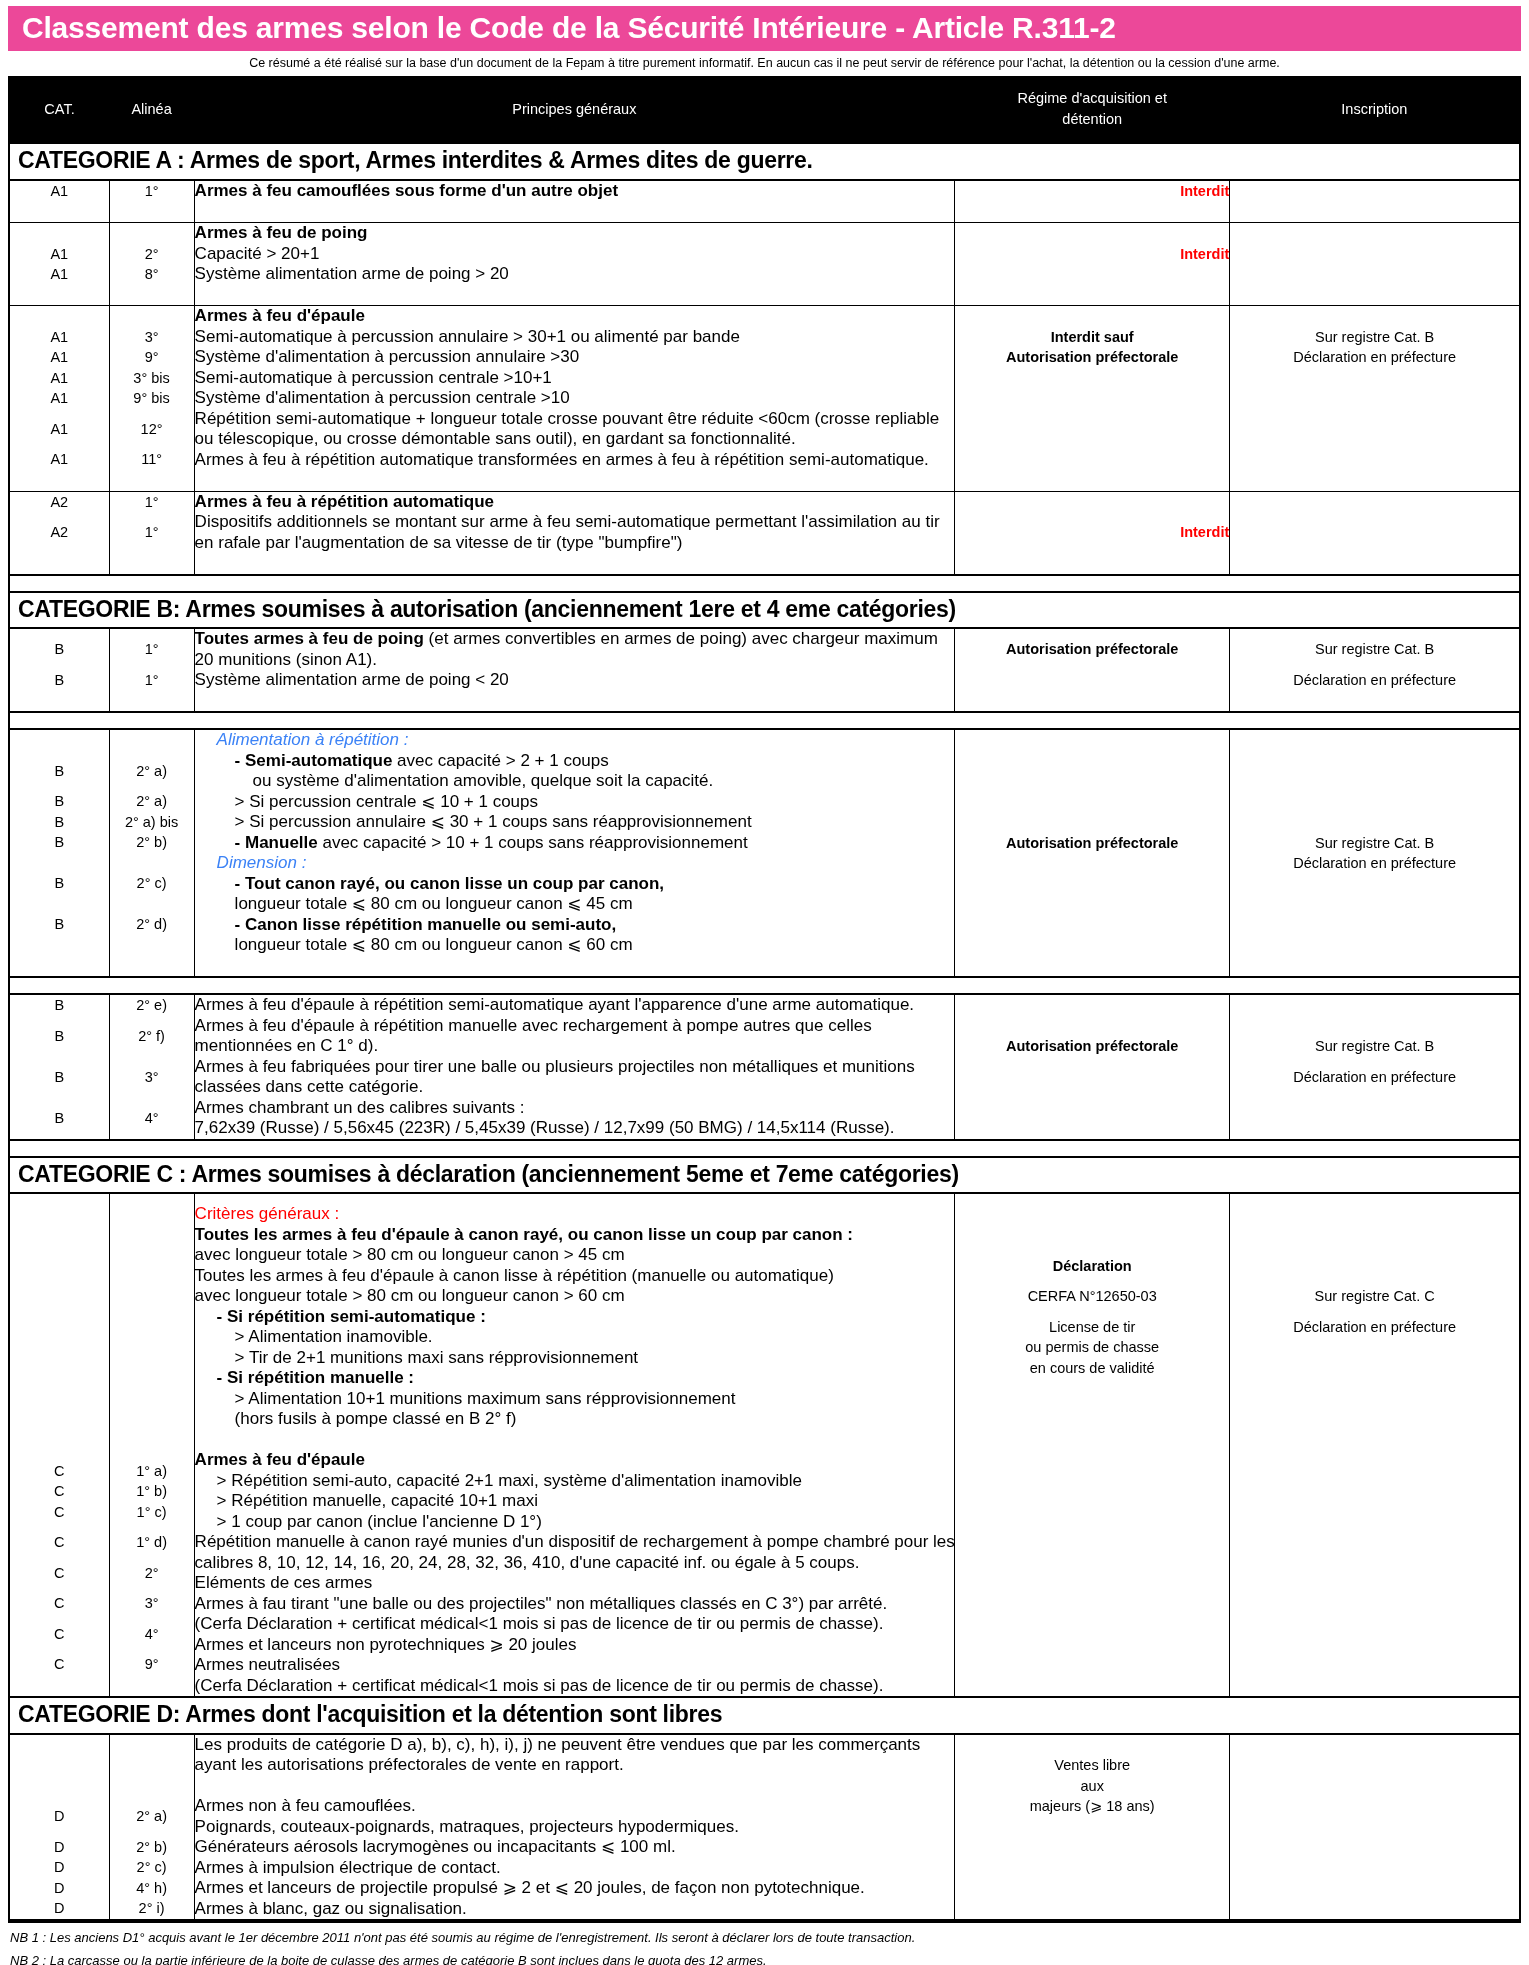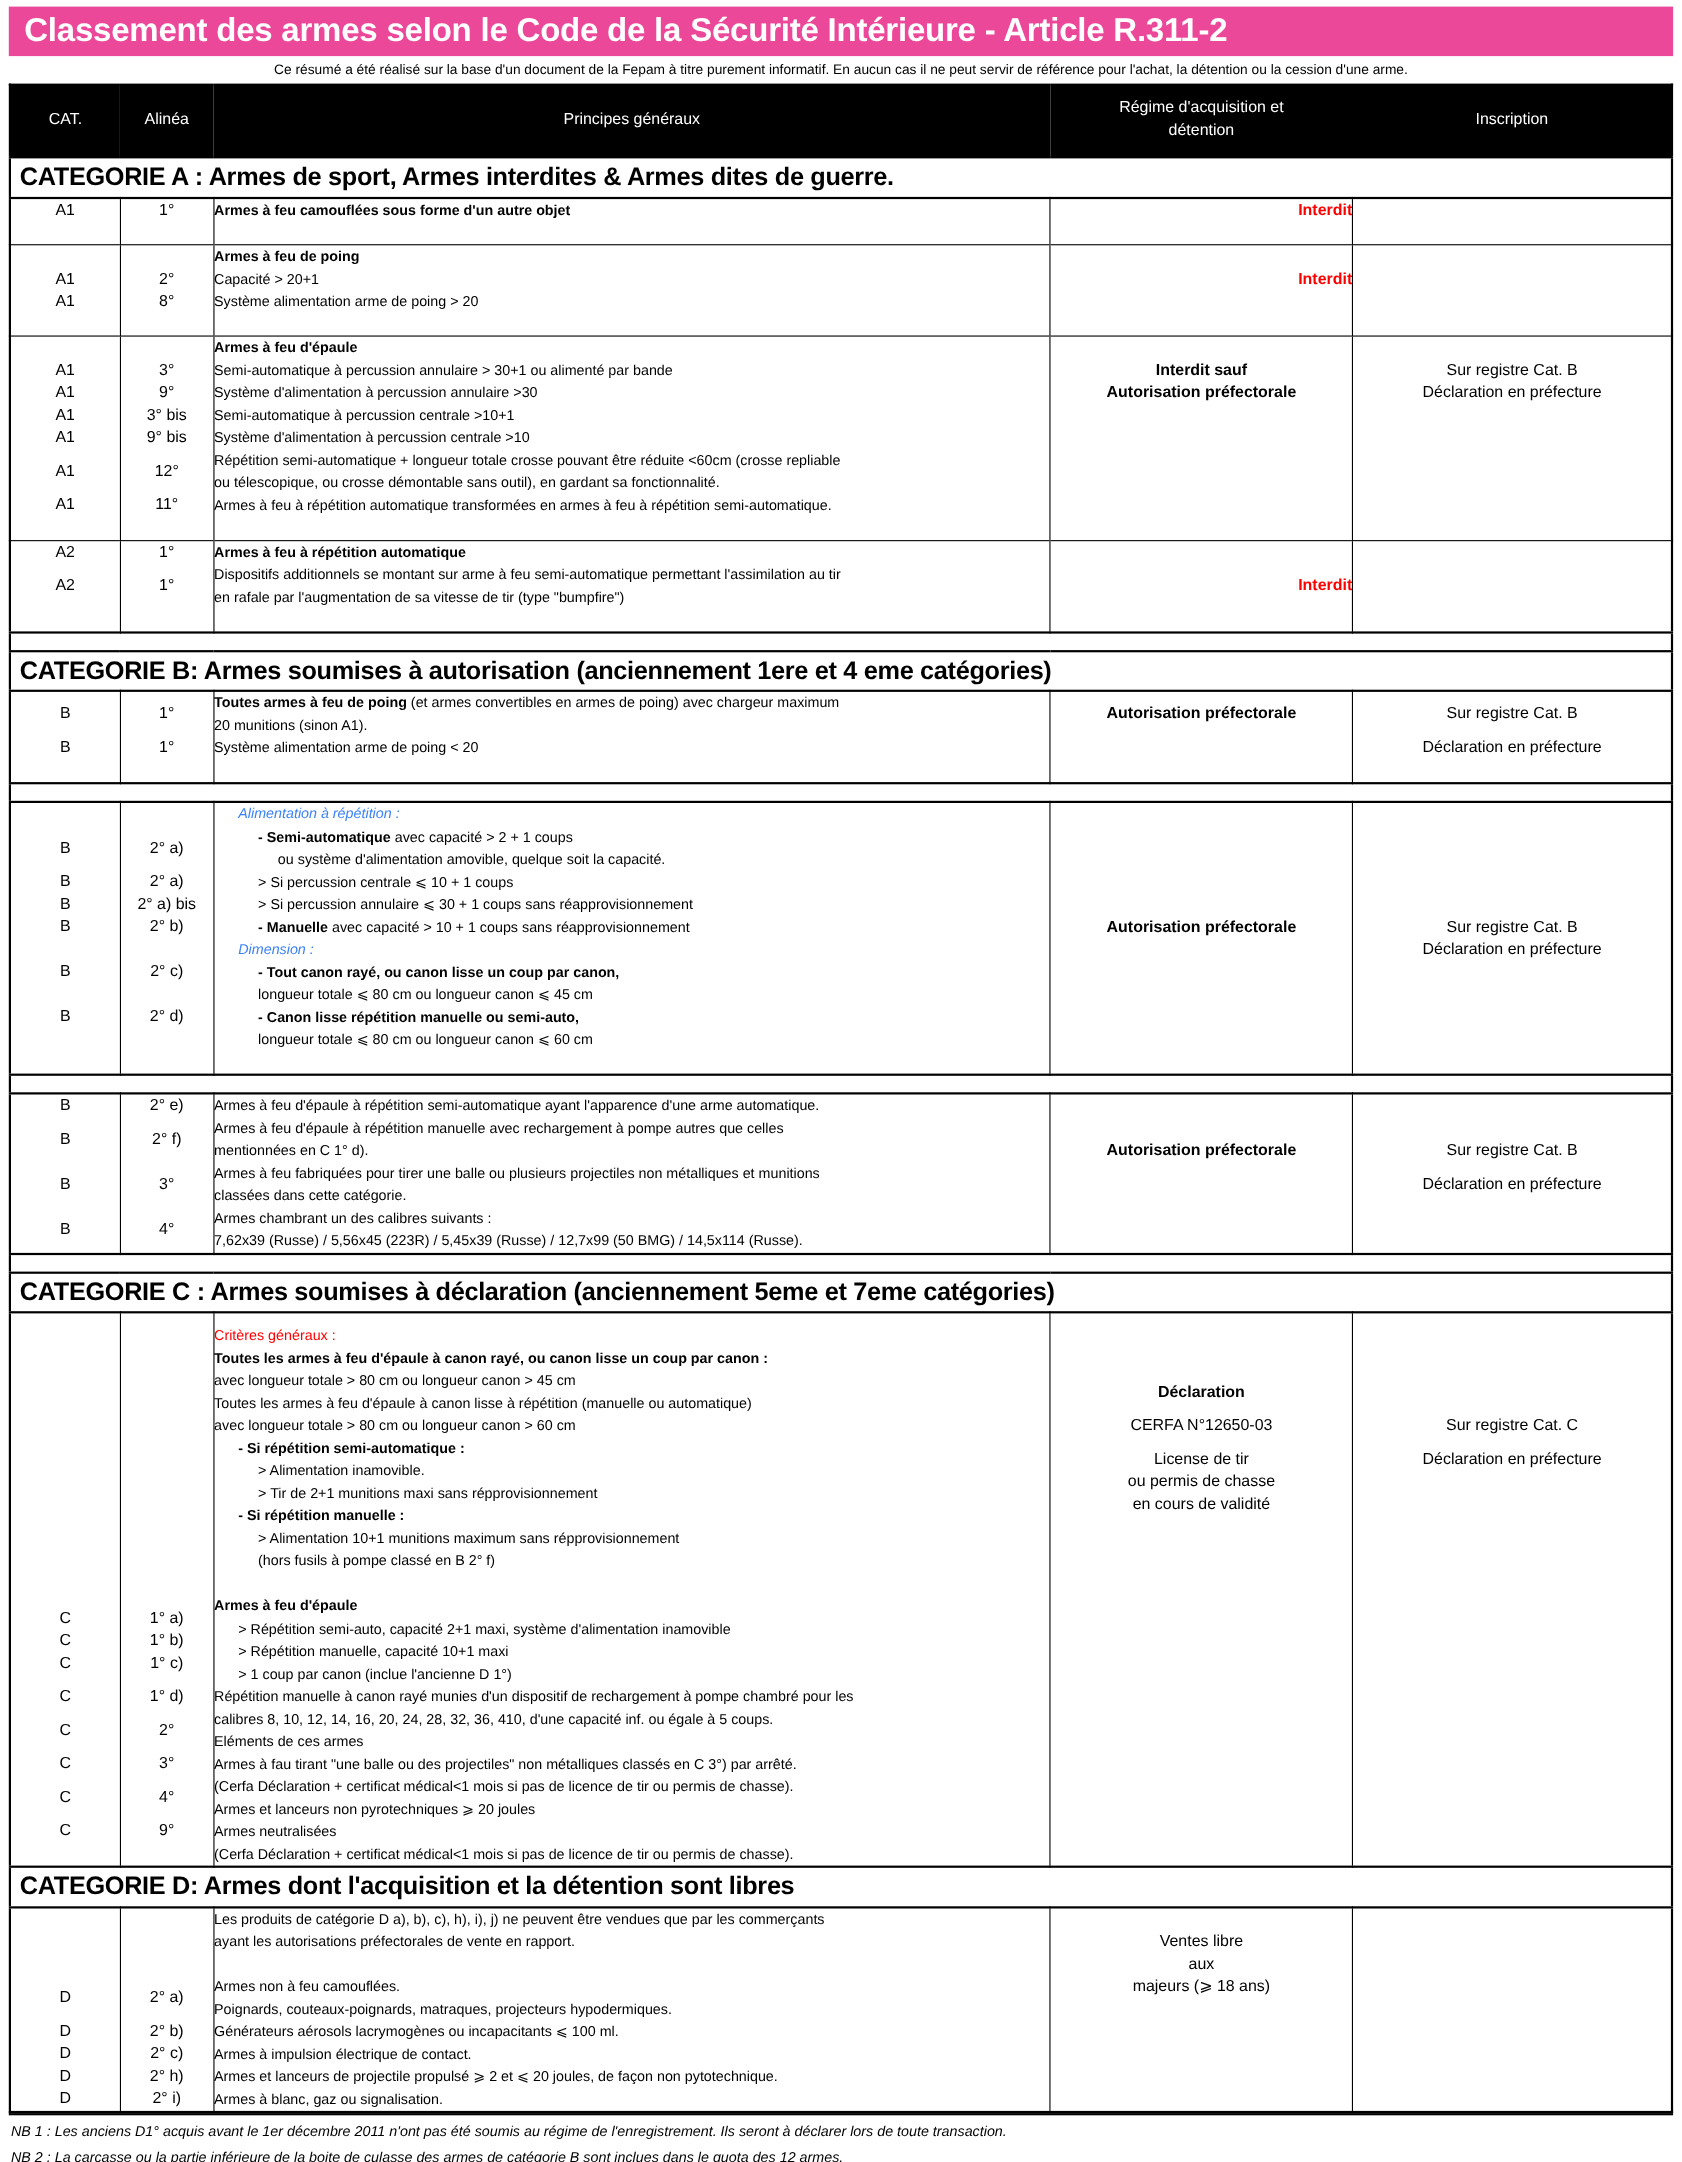--- a/index.html
+++ b/index.html
@@ -80,21 +80,21 @@
   
   .blk { border-top: 1.5px solid #000; }
   td.cat, td.al {
     text-align: center;
     font-size: 14.5px;
     border-right: 1.5px solid #000;
     padding-top: 0;
   }
   td.al { }
   td.pr {
-    font-size: 13px;
+    font-size: 17px;
     padding: 0 4px 0 5px;
     border-right: 1.5px solid #000;
   }
   td.reg, td.ins {
     text-align: center;
     font-size: 14.5px;
     padding: 0 4px;
   }
   td.reg { border-right: 1.5px solid #000; }
 
@@ -562,21 +562,21 @@
       </td>
       <td class="al">
         <div class="sp"></div>
             <div class="sp"></div>
             <div class="sp"></div>
         <div class="sp-half"></div>
         <div class="ln">2° a)</div>
         <div class="sp-half"></div>
         <div class="ln">2° b)</div>
         <div class="ln">2° c)</div>
-        <div class="ln">2° h)</div>
+        <div class="ln">4° h)</div>
         <div class="ln">2° i)</div>
       </td>
       <td class="pr">
         <div class="ln">Les produits de catégorie D a), b), c), h), i), j) ne peuvent être vendues que par les commerçants</div>
         <div class="ln">ayant les autorisations préfectorales de vente en rapport.</div>
         <div class="sp"></div>
         <div class="ln">Armes non à feu camouflées.</div>
         <div class="ln">Poignards, couteaux-poignards, matraques, projecteurs hypodermiques.</div>
         <div class="ln">Générateurs aérosols lacrymogènes ou incapacitants ⩽ 100 ml.</div>
         <div class="ln">Armes à impulsion électrique de contact.</div>

